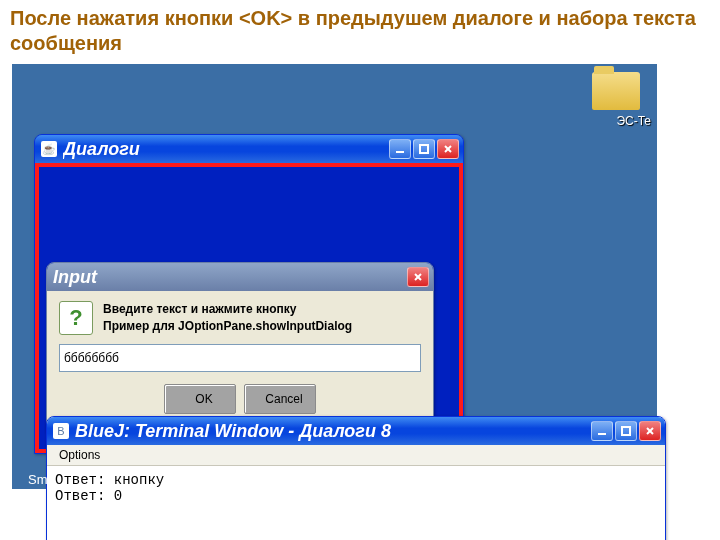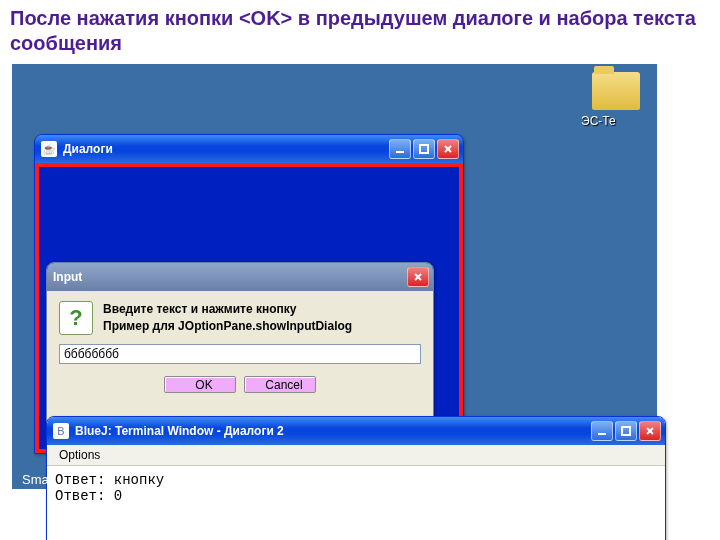--- a/index.html
+++ b/index.html
@@ -9,72 +9,72 @@
     height: 540px;
     font-family: Tahoma, Arial, sans-serif;
     background: #ffffff;
     overflow: hidden;
     position: relative;
   }
   .caption {
     padding: 6px 10px 4px 10px;
     font-size: 20px;
     font-weight: bold;
-    color: #4c1d95;
+    color: #a16207;
     line-height: 1.25;
   }
   .desktop {
     position: absolute;
     left: 12px;
     top: 64px;
     width: 645px;
     height: 425px;
     background: #3b6ea5;
   }
   .desktop-icon {
     position: absolute;
     width: 70px;
-    text-align: left;
+    text-align: right;
   }
   .desktop-icon .folder {
     width: 48px; height: 38px;
     margin: 0 auto 4px auto;
     background: linear-gradient(#f5dd8a,#e2bb3e);
     border-radius: 3px 3px 2px 2px;
     position: relative;
   }
   .desktop-icon .folder:before {
     content:""; position:absolute; top:-6px; left:2px;
     width:20px; height:8px;
     background:#e9cb62; border-radius:2px 2px 0 0;
   }
   .desktop-icon .label { color:#fff; font-size:12px; text-shadow:1px 1px 1px #000; }
   .taskbar-label {
-    position:absolute; left:6px; bottom:0;
+    position:absolute; left:12px; bottom:0;
     color:#fff; font-size:13px; padding:2px 4px;
   }
 
   
   .win {
     position: absolute;
     border: 1px solid #0831d9;
     border-radius: 8px 8px 0 0;
     box-shadow: 1px 1px 3px rgba(0,0,0,0.3);
     overflow: hidden;
   }
   .titlebar {
     height: 28px;
     background: linear-gradient(#3f8cf3,#0745de 40%,#0745de 60%,#2a6be0);
     display: flex;
     align-items: center;
     padding: 0 4px 0 6px;
     gap: 6px;
   }
   .titlebar.java { background: linear-gradient(#8fa6c8,#6a7fa8); }
-  .titlebar .title { color:#fff; font-weight:bold; font-size:12px; flex:1; white-space:nowrap; overflow:hidden; }
+  .titlebar .title { color:#fff; font-weight:bold; font-size:18px; flex:1; white-space:nowrap; overflow:hidden;font-style:italic; }
   .titlebar .appicon {
     width:16px; height:16px; background:#fff; border-radius:2px;
     display:flex; align-items:center; justify-content:center;
     font-size:11px; color:#5b7aa5;
   }
   .winbtns { display:flex; gap:2px; }
   .winbtn {
     width:22px; height:20px; border-radius:3px;
     display:flex; align-items:center; justify-content:center;
     font-weight:bold; font-size:12px;
@@ -96,28 +96,28 @@
     display:flex; flex-direction:column; gap:2px;
   }
   .input-row { display:flex; gap:10px; align-items:flex-start; }
   .qicon {
     width:34px; height:34px; border:1px solid #7a9b5e; background:#fff;
     display:flex; align-items:center; justify-content:center;
     color:#3e8f2e; font-weight:bold; font-size:22px; border-radius:3px;
   }
   .input-msg { font-weight:bold; line-height:1.45; font-size:12px;}
   .textfield {
-    margin-top:6px; width:100%; height:20px;
+    margin-top:6px; width:100%; height:28px;
     border:1px solid #7f9db9; background:#fff; font-size:12px;
     padding:2px 4px; font-family:inherit;
   }
   .btnrow { display:flex; justify-content:center; gap:8px; margin-top:10px;}
   .btn {
-    min-width:72px; height:17px; font-size:12px;
-    background:#f0abfc; border:1px solid #8b8b8b; border-radius:2px;
+    min-width:72px; height:30px; font-size:12px;
+    background:#a3a3a3; border:1px solid #8b8b8b; border-radius:2px;
     box-shadow: inset 1px 1px 0 #fff;
     cursor:pointer;
     padding-left:14px;
   }
 
   
   .term-win { left:34px; top:352px; width:620px; height:155px; border-color:#0831d9; }
   .term-menu {
     background:#f3f2ea; border-bottom:1px solid #c9c7ba;
     font-size:12px; padding:3px 12px;
@@ -192,21 +192,21 @@
       <div class="btnrow">
         <button class="btn">OK</button>
         <button class="btn">Cancel</button>
       </div>
     </div>
   </div>
 
   <div class="win term-win">
     <div class="titlebar">
       <div class="appicon">B</div>
-      <div class="title">BlueJ:  Terminal Window - Диалоги 2</div>
+      <div class="title">BlueJ:  Terminal Window - Диалоги 8</div>
       <div class="winbtns">
         <div class="winbtn blue">
           <svg viewBox="0 0 10 10">
               <rect x="1" y="7" width="8" height="2" fill="#fff"></rect>
             </svg>
         </div>
         <div class="winbtn blue">
           <svg viewBox="0 0 10 10">
               <rect x="1" y="1" width="8" height="8" fill="none" stroke="#fff" stroke-width="2"></rect>
             </svg>

